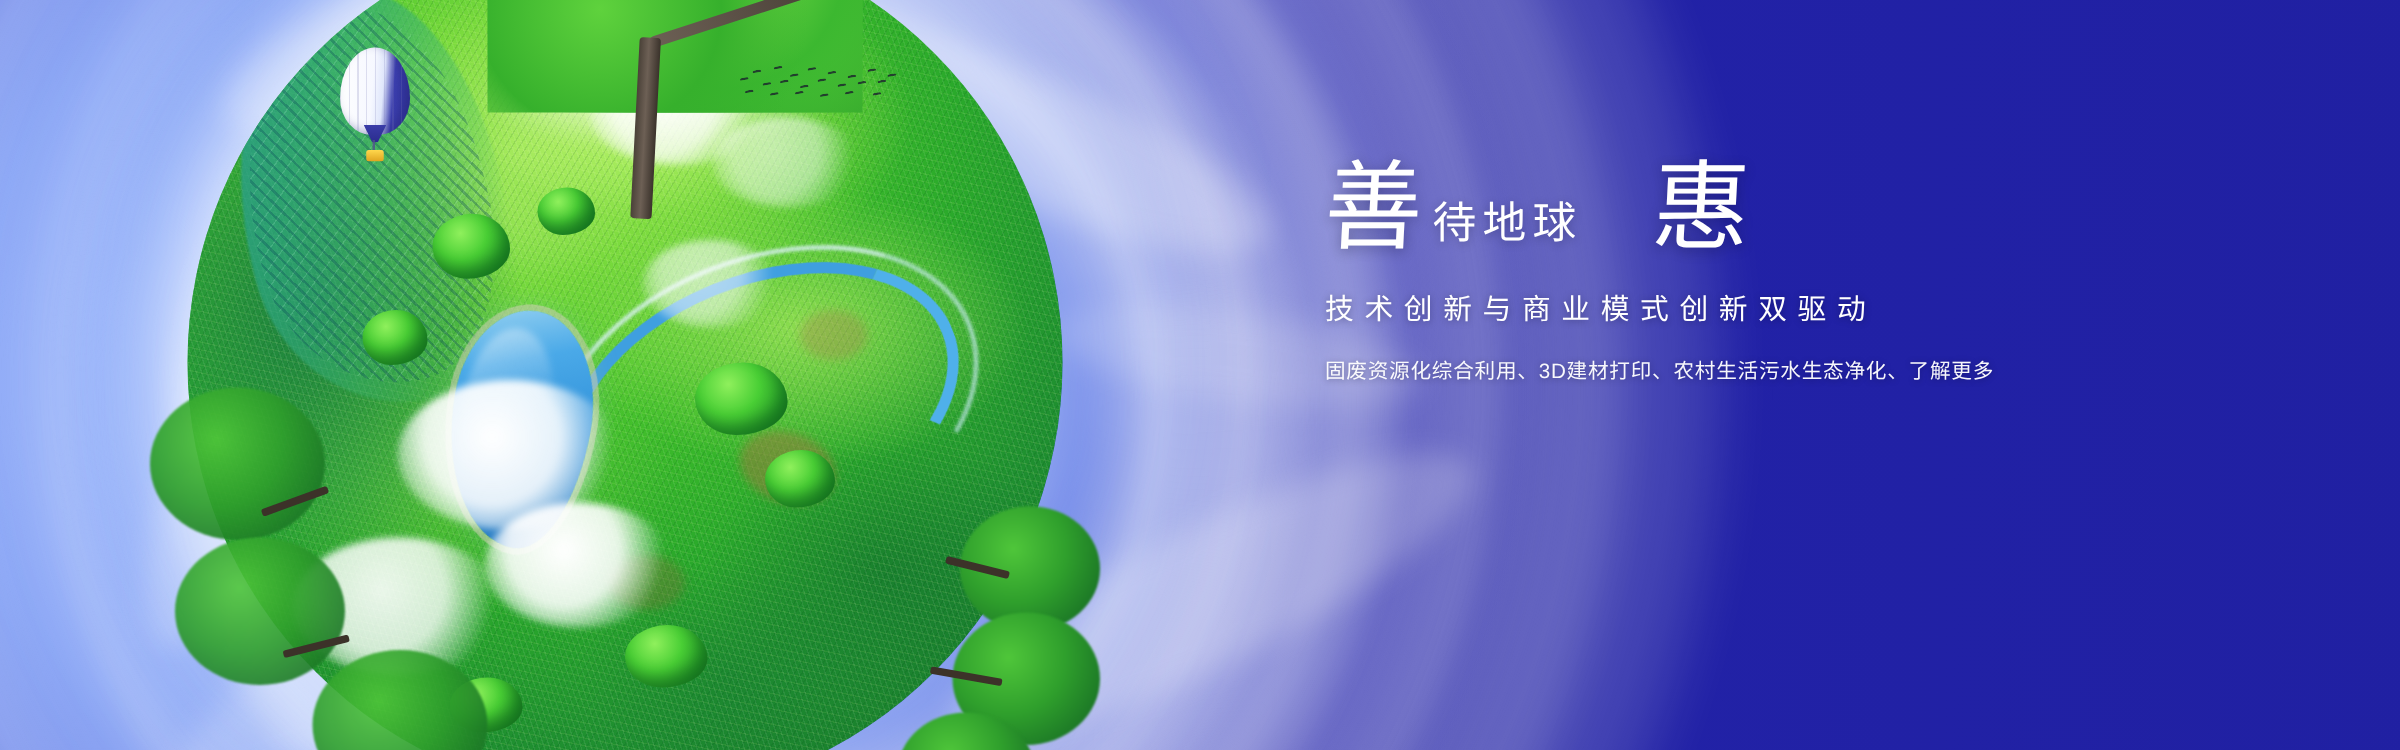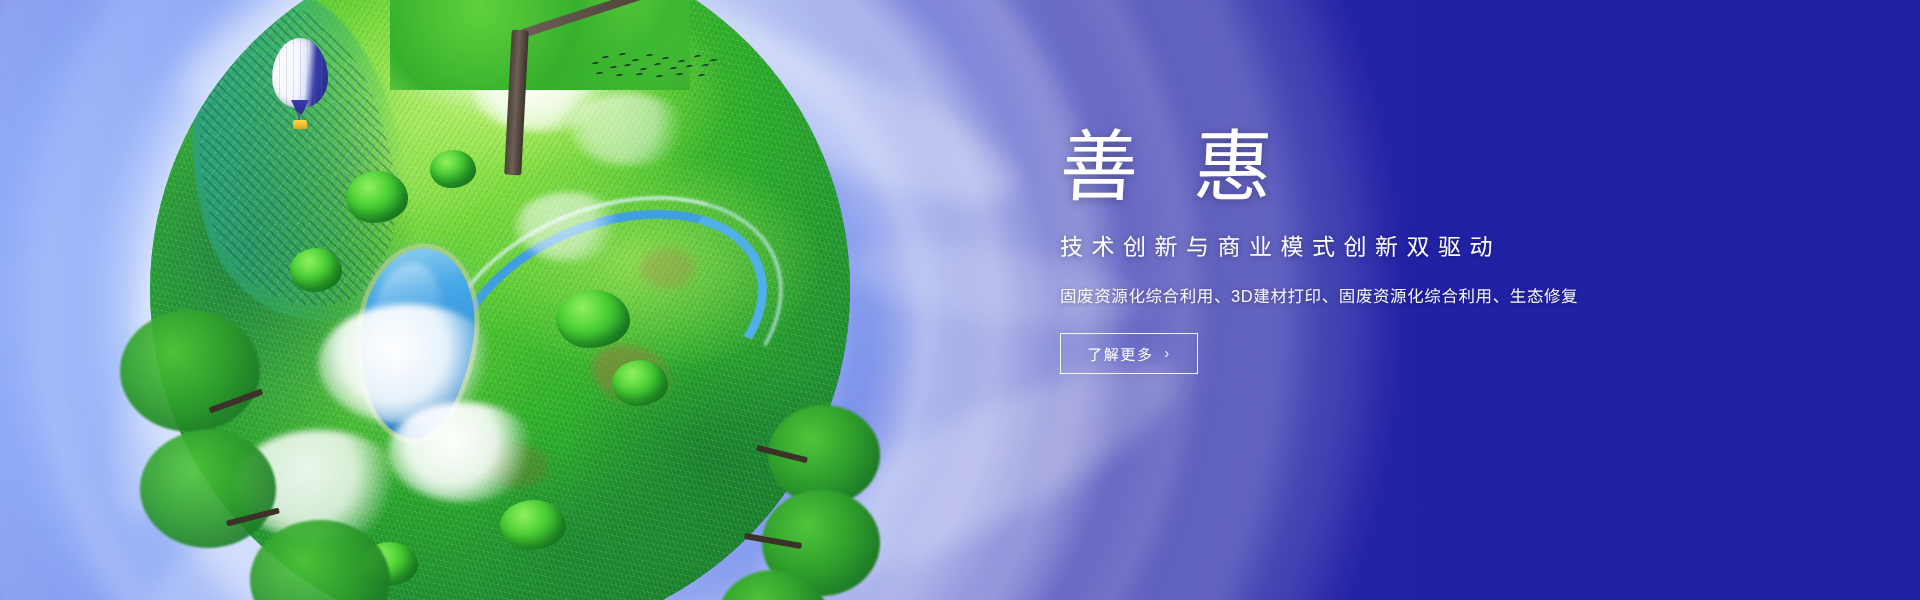--- a/index.html
+++ b/index.html
@@ -412,28 +412,25 @@
     <span style="left:46px;top:33px"></span>
       <span style="left:66px;top:35px"></span>
     <span style="left:86px;top:33px"></span>
       <span style="left:108px;top:34px"></span>
   </div>
 
   <div class="content">
 
     <div class="headline">
       <span class="hl-big">善</span>
+      <span class="hl-small">待地球</span>
       <span class="hl-gap"></span>
       <span class="hl-big">惠</span>
     </div>
 
     <div class="subtitle">技术创新与商业模式创新双驱动</div>
 
-    <div class="desc">固废资源化综合利用、3D建材打印、固废资源化综合利用、生态修复</div>
-
-    <button class="cta" type="button">
-      <span>了解更多</span>
-      <span class="chev">›</span>
-    </button>
+    <div class="desc">固废资源化综合利用、3D建材打印、农村生活污水生态净化、了解更多</div>
+
 
   </div>
 
 </div>
 
 </body></html>

